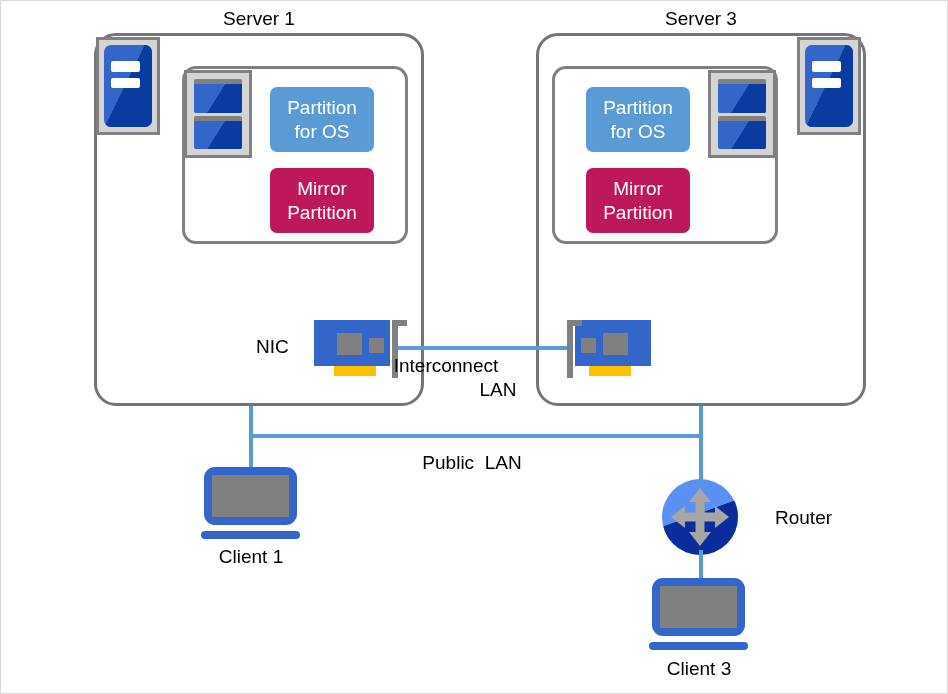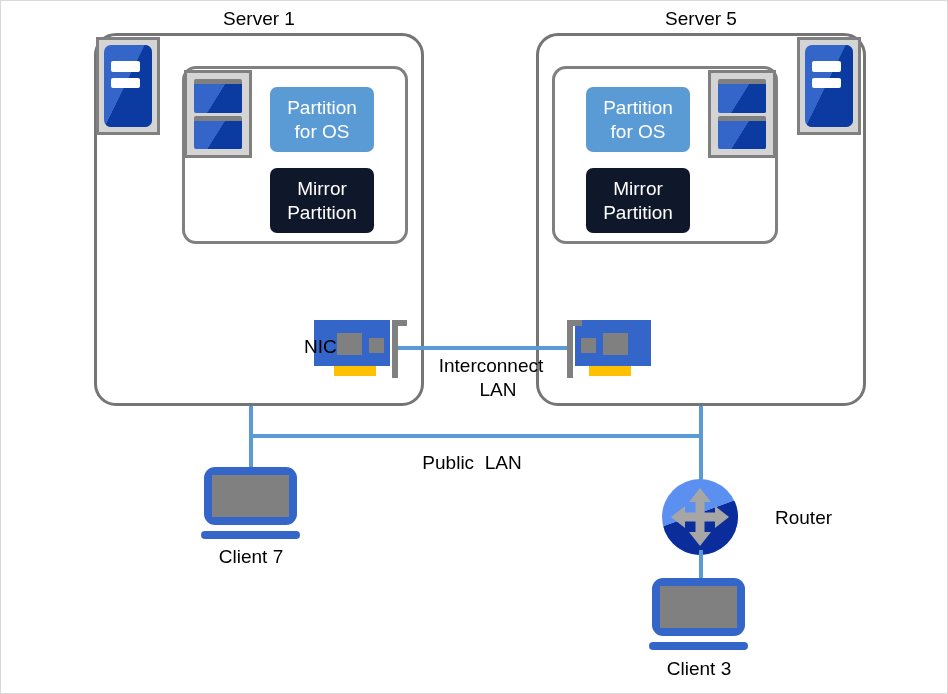--- a/index.html
+++ b/index.html
@@ -116,21 +116,21 @@
     font-size: 19px;
     line-height: 24px;
     display: flex;
     flex-direction: column;
     align-items: center;
     justify-content: center;
     text-align: center;
     box-sizing: border-box;
   }
   .chip.os     { background: #5b9bd5; }
-  .chip.mirror { background: #0f172a; }
+  .chip.mirror { background: #be185d; }
 
   
   .nic { position: absolute; }
   .nic .card {
     position: absolute;
     background: #3465c8;
   }
   .nic .chip-lg, .nic .chip-sm {
     position: absolute;
     background: #808080;
@@ -207,21 +207,21 @@
     background: linear-gradient(160deg, rgba(0,0,0,0) 0%, rgba(0,0,0,0) 46%, #0b2d9b 46.5%, #0b2d9b 100%);
   }
   .router svg { position: absolute; top: 0; left: 0; }
 </style>
 </head>
 <body>
 
 <div id="canvas">
 
   <div class="label center" style="left:258px; top:6px;">Server 1</div>
-  <div class="label center" style="left:700px; top:6px;">Server 5</div>
+  <div class="label center" style="left:700px; top:6px;">Server 3</div>
 
   <div class="server-box" style="left:93px; top:32px; width:330px; height:373px;"></div>
 
   <div class="inner-box" style="left:181px; top:65px; width:226px; height:178px;"></div>
 
   <div class="server-icon" style="left:95px; top:36px; width:64px; height:98px;">
     <div class="body">
       <div class="shade"></div>
       <div class="bar b1"></div>
       <div class="bar b2"></div>
@@ -279,51 +279,51 @@
   <div class="line-h" style="left:392px; top:345px; width:180px;"></div>
 
   <div class="nic" style="left:313px; top:319px; width:87px; height:60px;">
     <div class="card" style="left:0; top:0; width:76px; height:46px;"></div>
     <div class="chip-lg" style="left:23px; top:13px; width:25px; height:22px;"></div>
     <div class="chip-sm" style="left:55px; top:18px; width:15px; height:15px;"></div>
     <div class="bracket" style="left:78px; top:0; height:58px;"></div>
     <div class="bracket-foot" style="left:78px; top:0;"></div>
     <div class="connector" style="left:20px; top:46px; width:42px;"></div>
   </div>
-  <div class="label" style="left:255px; top:334px;margin-left:48px;">NIC</div>
+  <div class="label" style="left:255px; top:334px;">NIC</div>
 
   <div class="nic" style="left:563px; top:319px; width:87px; height:60px;">
     <div class="card" style="left:11px; top:0; width:76px; height:46px;"></div>
     <div class="chip-lg" style="left:39px; top:13px; width:25px; height:22px;"></div>
     <div class="chip-sm" style="left:17px; top:18px; width:15px; height:15px;"></div>
     <div class="bracket" style="left:3px; top:0; height:58px;"></div>
     <div class="bracket-foot" style="left:3px; top:0;"></div>
     <div class="connector" style="left:25px; top:46px; width:42px;"></div>
   </div>
 
-  <div class="label center" style="left:490px; top:353px;">Interconnect</div>
+  <div class="label center" style="left:445px; top:353px;">Interconnect</div>
   <div class="label center" style="left:497px; top:377px;">LAN</div>
 
   <div class="line-v" style="left:248px; top:405px; height:62px;"></div>
 
   <div class="line-v" style="left:698px; top:405px; height:78px;"></div>
 
   <div class="line-h" style="left:248px; top:433px; width:452px;"></div>
   <div class="label center" style="left:471px; top:450px;">Public  LAN</div>
 
   <div class="laptop" style="left:203px; top:466px; width:93px; height:72px;">
     <div class="screen">
       <div class="glass">
         
         
       </div>
     </div>
     <div class="base"></div>
   </div>
-  <div class="label center" style="left:250px; top:544px;">Client 7</div>
+  <div class="label center" style="left:250px; top:544px;">Client 1</div>
 
   <div class="router" style="left:661px; top:478px; width:76px; height:76px;">
     <div class="half-dark"></div>
     <svg width="76" height="76" viewBox="0 0 76 76">
 
       <path d="M38 9 L49 23 L42.5 23 L42.5 38 L33.5 38 L33.5 23 L27 23 Z" fill="#a6a6a6"></path>
 
       <path d="M38 67 L27 53 L33.5 53 L33.5 38 L42.5 38 L42.5 53 L49 53 Z" fill="#a6a6a6"></path>
 
       <path d="M9 38 L23 27 L23 33.5 L38 33.5 L38 42.5 L23 42.5 L23 49 Z" fill="#a6a6a6"></path>

